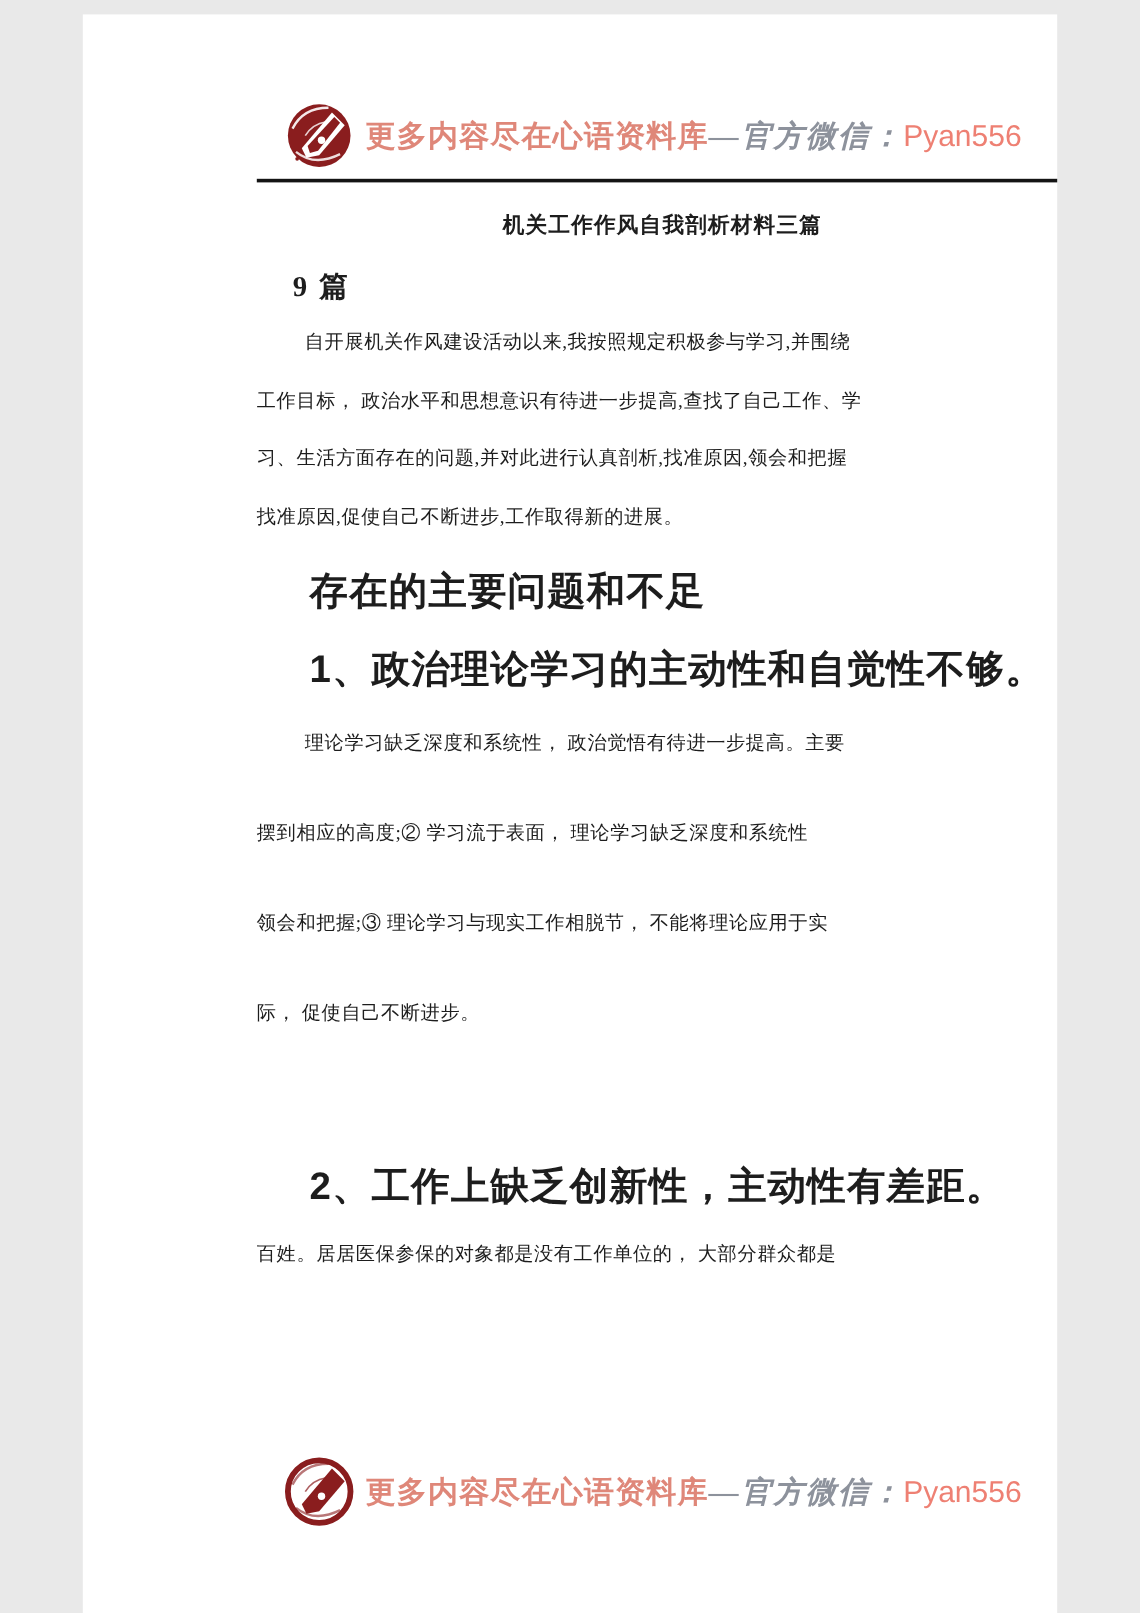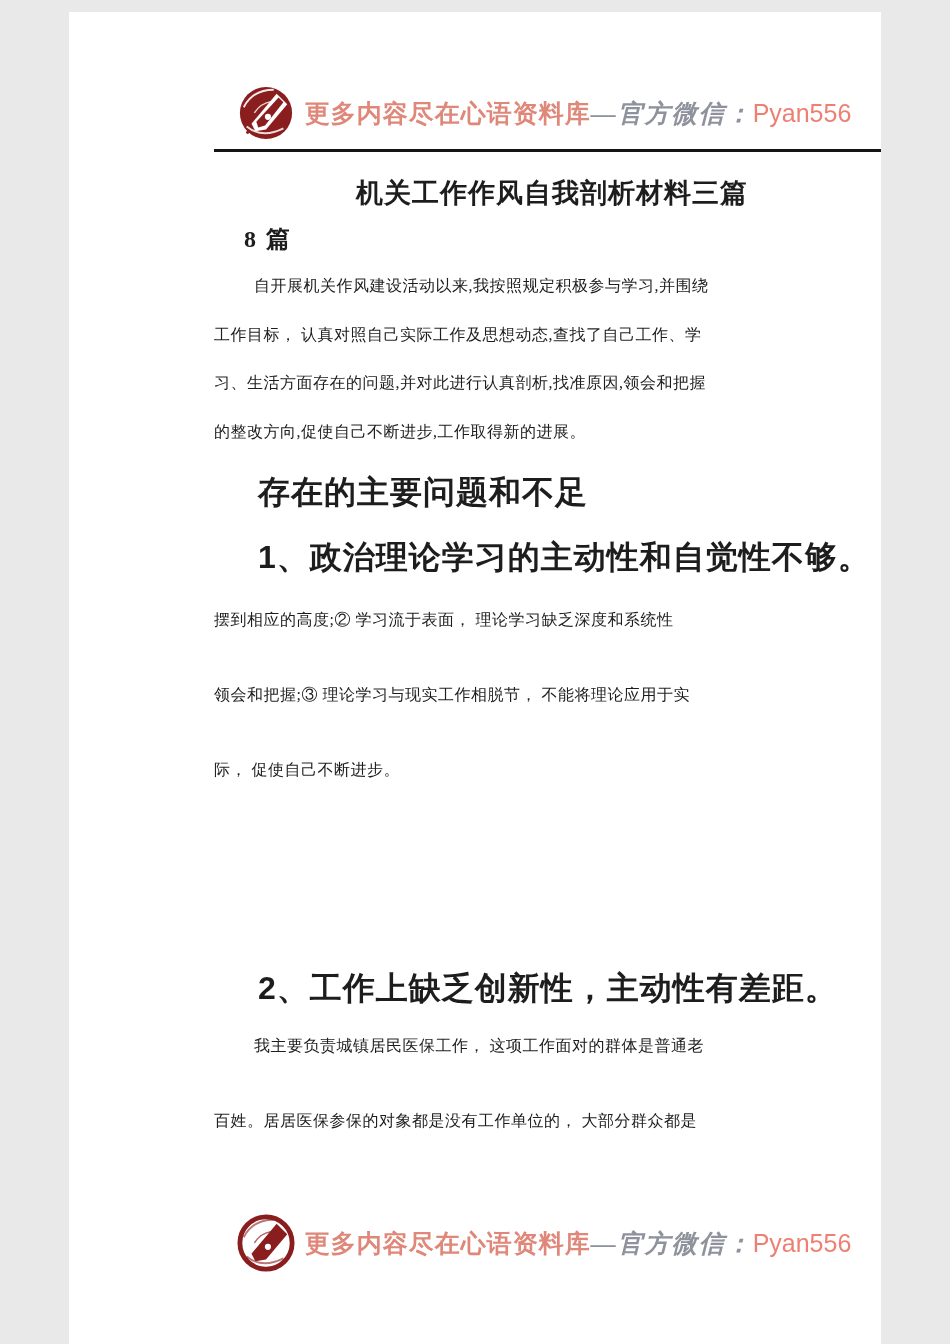--- a/index.html
+++ b/index.html
@@ -34,21 +34,21 @@
     letter-spacing:0;
   }
   
   .header-rule{
     position:absolute;left:145px;top:137px;width:686px;height:3px;
     background:#141414;border:none;margin:0;
   }
   
   .doc-title{
     position:absolute;left:145px;top:163px;width:676px;
-    text-align:center;font-size:27px;font-weight:bold;letter-spacing:1px;
+    text-align:center;font-size:18px;font-weight:bold;letter-spacing:1px;
     font-family:"Liberation Sans","DejaVu Sans",sans-serif;
   }
   .section-label{
     position:absolute;left:175px;top:211px;
     font-size:24px;font-weight:bold;letter-spacing:2px;
   }
   .para{position:absolute;left:145px;width:678px;font-size:16px;}
   .para .line{white-space:nowrap;letter-spacing:0.5px;}
   .para1{top:250px;}
   .para1 .line{line-height:48.5px;}
@@ -84,42 +84,42 @@
         <circle cx="11" cy="50" r="1.6" fill="#8a1d1e"></circle>
       </svg>
     </span>
     <span class="brand-text"><span>更多内容尽在心语资料库</span><span class="brand-sep">—</span><span class="brand-wechat">官方微信：</span><span class="brand-id">Pyan556</span></span>
   </div>
 
   <div class="header-rule"></div>
 
   <div class="doc-title">机关工作作风自我剖析材料三篇</div>
 
-  <div class="section-label">8 篇</div>
+  <div class="section-label">9 篇</div>
 
   <div class="para para1">
     <div class="line indent">自开展机关作风建设活动以来,我按照规定积极参与学习,并围绕</div>
-    <div class="line">工作目标， 认真对照自己实际工作及思想动态,查找了自己工作、学</div>
+    <div class="line">工作目标， 政治水平和思想意识有待进一步提高,查找了自己工作、学</div>
     <div class="line">习、生活方面存在的问题,并对此进行认真剖析,找准原因,领会和把握</div>
-    <div class="line">的整改方向,促使自己不断进步,工作取得新的进展。</div>
+    <div class="line">找准原因,促使自己不断进步,工作取得新的进展。</div>
   </div>
 
   <div class="doc-heading h-issues">存在的主要问题和不足</div>
   <div class="doc-heading h-one">1、政治理论学习的主动性和自觉性不够。</div>
 
   <div class="para para2">
+    <div class="line indent">理论学习缺乏深度和系统性， 政治觉悟有待进一步提高。主要</div>
     <div class="line">摆到相应的高度;② 学习流于表面， 理论学习缺乏深度和系统性</div>
     <div class="line">领会和把握;③ 理论学习与现实工作相脱节， 不能将理论应用于实</div>
     <div class="line">际， 促使自己不断进步。</div>
   </div>
 
   <div class="doc-heading h-two">2、工作上缺乏创新性，主动性有差距。</div>
 
   <div class="para para3">
-    <div class="line indent">我主要负责城镇居民医保工作， 这项工作面对的群体是普通老</div>
     <div class="line">百姓。居居医保参保的对象都是没有工作单位的， 大部分群众都是</div>
   </div>
 
   <div class="brandbar bottom">
     <span class="logo">
       <svg viewBox="0 0 60 60" width="58" height="58" aria-hidden="true">
         <circle cx="30" cy="30" r="27" fill="none" stroke="#8a1d1e" stroke-width="5"></circle>
         <circle cx="30" cy="30" r="24" fill="#ffffff" opacity="0.65"></circle>
         <path d="M7 24 Q16 6 38 6" stroke="#8a1d1e" stroke-width="2" fill="none" opacity="0.6"></path>
         <path d="M10 44 Q26 57 48 46" stroke="#8a1d1e" stroke-width="2" fill="none" opacity="0.6"></path>

